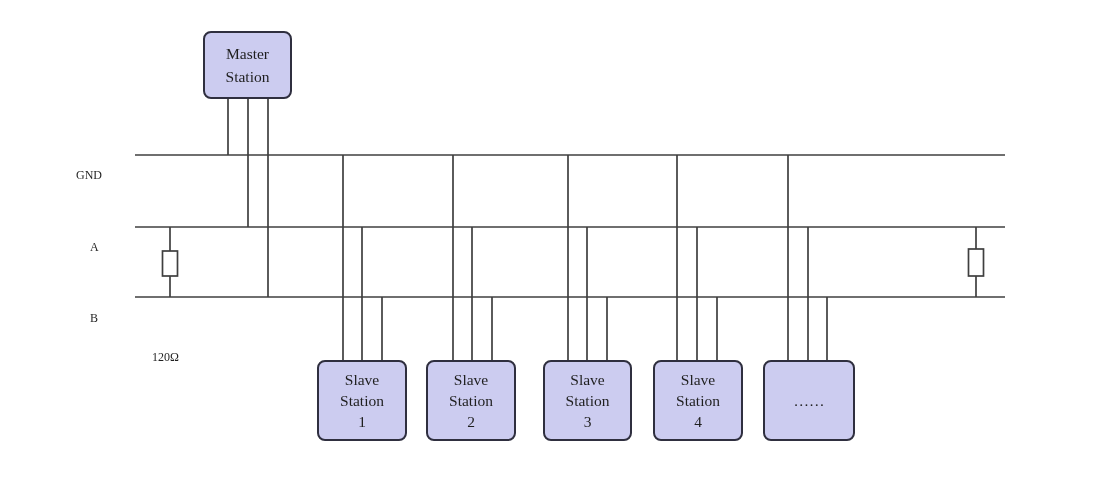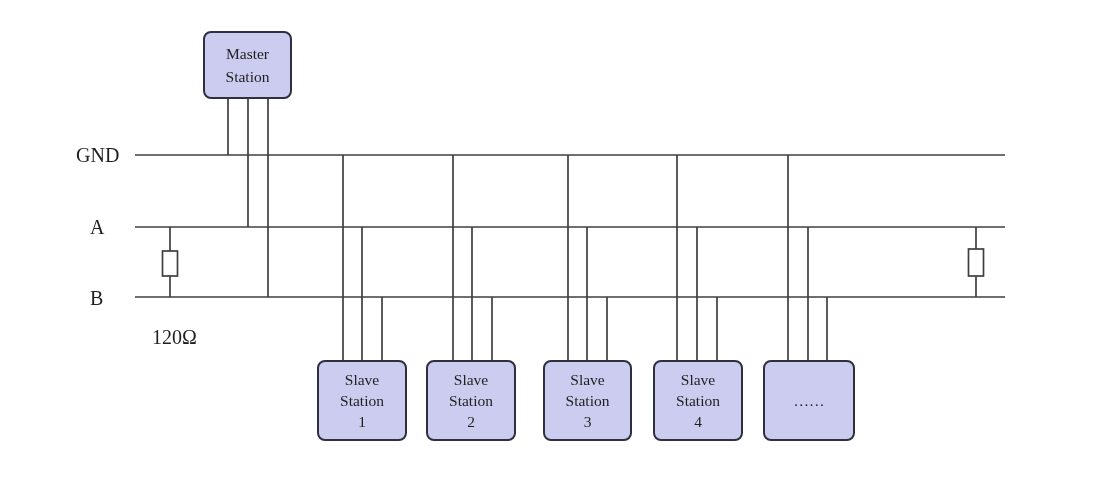--- a/index.html
+++ b/index.html
@@ -16,23 +16,24 @@
     overflow: hidden;
   }
   .wires {
     position: absolute;
     left: 0;
     top: 0;
   }
   .bus-label {
     position: absolute;
     color: #1f1f1f;
-    font-size: 20px;
+    font-size: 12px;
     line-height: 18px;
     white-space: nowrap;
+    margin-top: 20px;
   }
   .station-box {
     position: absolute;
     box-sizing: border-box;
     background: #ccccf0;
     border: 2px solid #2f2f3f;
     border-radius: 8px;
     display: flex;
     flex-direction: column;
     align-items: center;

